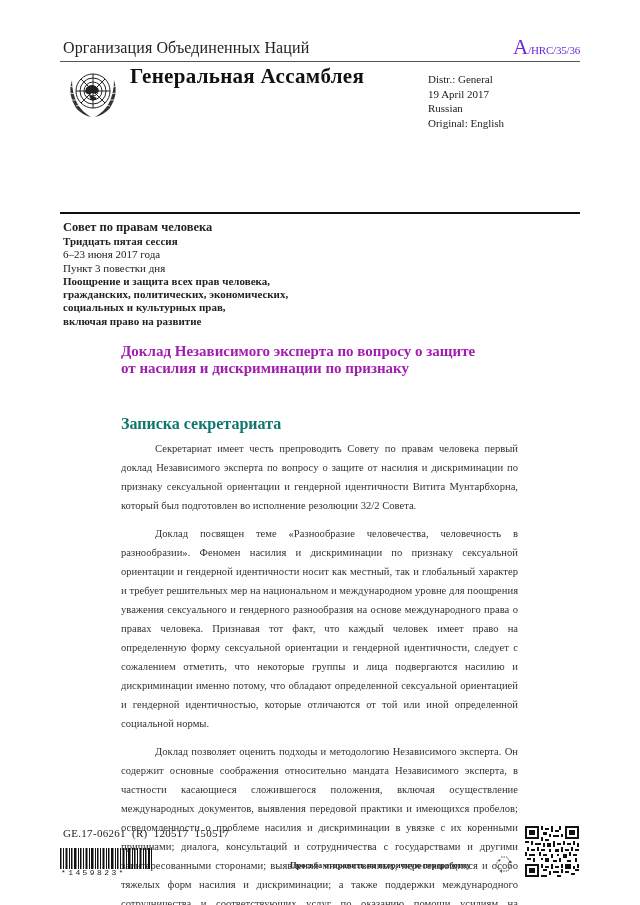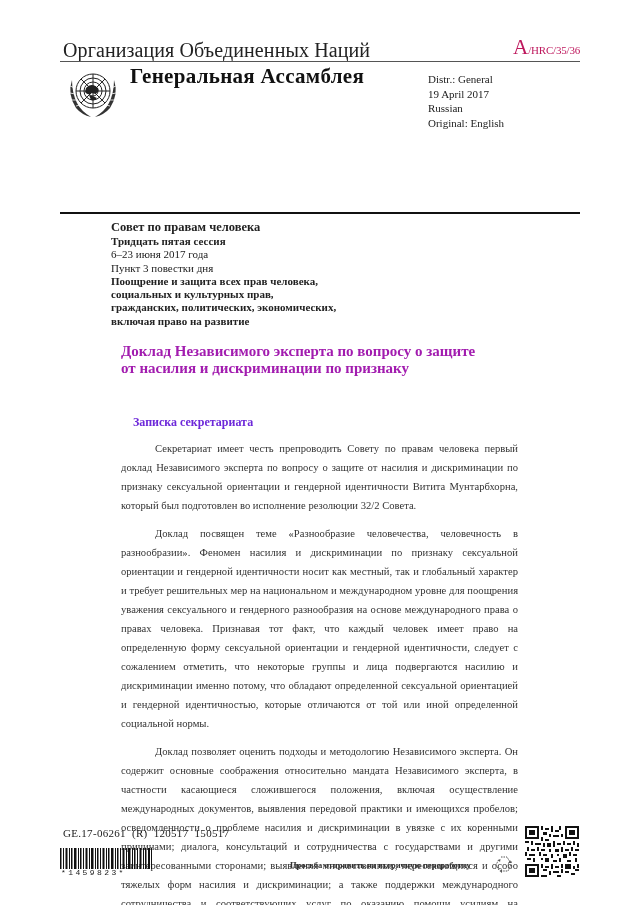--- a/index.html
+++ b/index.html
@@ -1,39 +1,39 @@
 <!DOCTYPE html>
 <html><head>
 <meta charset="utf-8">
 <style>
   html, body { margin: 0; padding: 0; background: #ffffff; }
   body { width: 640px; height: 905px; position: relative; overflow: hidden;
          font-family: "Liberation Serif", "DejaVu Serif", serif; color: #1a1a1a; }
   .abs { position: absolute; }
 
   
-  .org-name { left: 63px; top: 39px; font-size: 20px; letter-spacing: 0.1px; color: #222; }
-  .symbol { right: 60px; top: 35px; white-space: nowrap; color: #be185d; }
+  .org-name { left: 63px; top: 39px; font-size: 16px; letter-spacing: 0.1px; color: #222; }
+  .symbol { right: 60px; top: 35px; white-space: nowrap; color: #6d28d9; }
   .symbol .big { font-size: 21px; }
   .symbol .small { font-size: 11px; letter-spacing: -0.2px; }
   .rule-top { left: 60px; top: 61px; width: 520px; height: 1px; background: #555; }
   .emblem { left: 64px; top: 64px; width: 58px; height: 58px; }
   .assembly { left: 130px; top: 64px; font-size: 21px; font-weight: bold; letter-spacing: 0.3px; color: #111; }
   .distr { left: 428px; top: 72px; font-size: 11px; line-height: 14.5px; color: #222; }
 
   .rule-thick { left: 60px; top: 212px; width: 520px; height: 2px; background: #111; }
 
   
-  .session { left: 63px; top: 220px; font-size: 11px; line-height: 13.3px; color: #222; margin-left: 48px; }
+  .session { left: 63px; top: 220px; font-size: 11px; line-height: 13.3px; color: #222; }
   .session .council { font-size: 12.5px; font-weight: bold; line-height: 15px; }
   .session .b { font-weight: bold; }
 
   
   .doc-title { left: 121px; top: 343px; width: 420px; font-size: 15px; font-weight: bold; line-height: 17px; color: #a21caf; }
-  .note-title { left: 121px; top: 415px; font-size: 12px; font-weight: bold; color: #6d28d9; margin-left: 12px; }
+  .note-title { left: 121px; top: 415px; font-size: 16px; font-weight: bold; color: #0f766e; }
 
   
   .body { left: 121px; top: 439px; width: 397px; font-size: 10.6px; line-height: 19px; color: #333; text-align: justify; }
   .body p { margin: 0 0 9px 0; text-indent: 34px; hyphens: manual; }
 
   
   .doc-code { left: 63px; top: 827px; font-size: 11px; letter-spacing: 0.3px; color: #222; }
   .barcode { left: 60px; top: 848px; width: 92px; height: 21px; }
   .barcode-digits { left: 61px; top: 868px; width: 92px; font-family: "Liberation Mono", "DejaVu Sans Mono", monospace; font-size: 8px; letter-spacing: 2.4px; color: #222; }
   .recycle-text { left: 290px; top: 860px; font-size: 8.5px; font-weight: bold; color: #333; }
@@ -86,22 +86,22 @@
 </div>
 
 <div class="abs rule-thick"></div>
 
 <div class="abs session">
   <div class="council">Совет по правам человека</div>
   <div class="b">Тридцать пятая сессия</div>
   <div>6–23 июня 2017 года</div>
   <div>Пункт 3 повестки дня</div>
   <div class="b">Поощрение и защита всех прав человека,</div>
+  <div class="b">гражданских, политических, экономических,</div>
   <div class="b">социальных и культурных прав,</div>
-  <div class="b">гражданских, политических, экономических,</div>
   <div class="b">включая право на развитие</div>
 </div>
 
 <div class="abs doc-title">
   <div>Доклад Независимого эксперта по вопросу о защите</div>
   <div>от насилия и дискриминации по признаку</div>
 </div>
 <div class="abs note-title">Записка секретариата</div>
 
 <div class="abs body">

